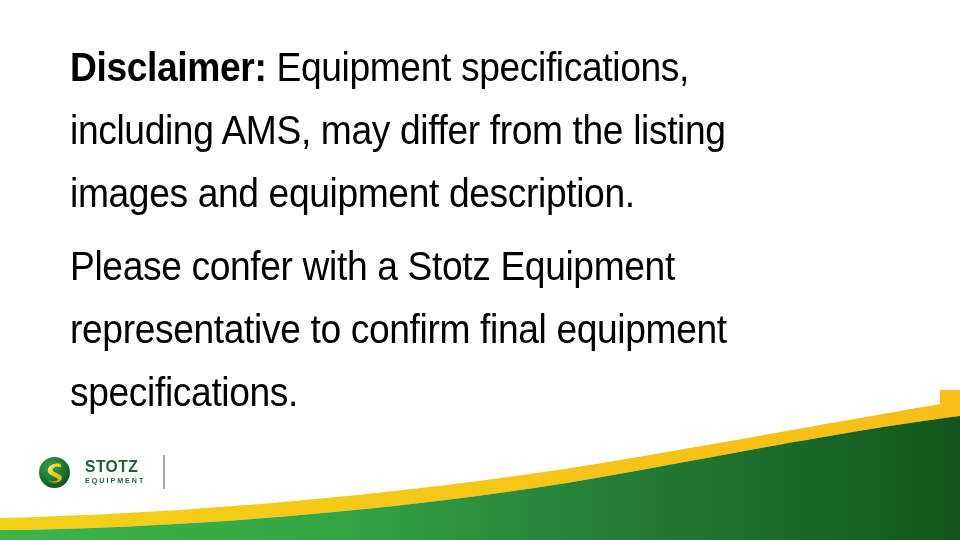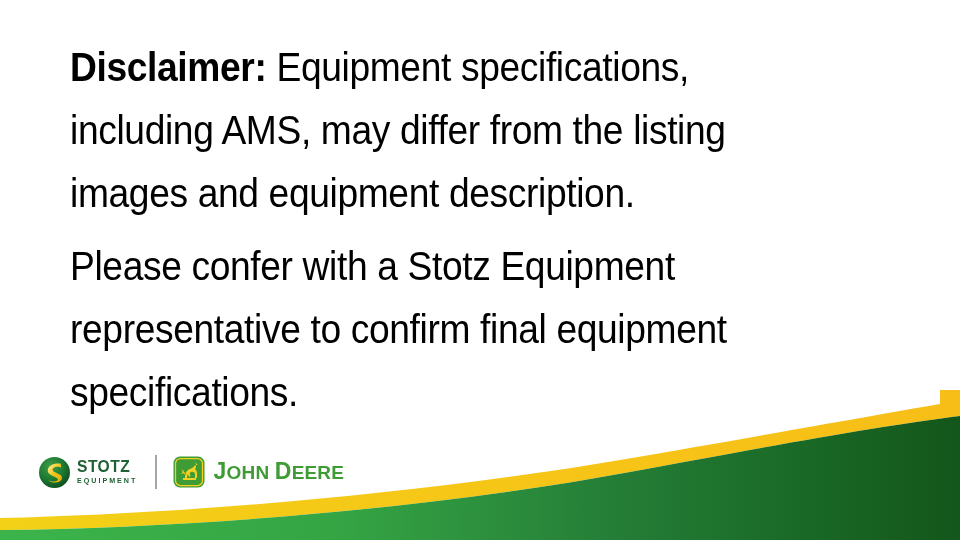--- a/index.html
+++ b/index.html
@@ -57,20 +57,21 @@
     top: 452px;
     height: 40px;
     display: flex;
     align-items: center;
   }
 
   .stotz-logo {
     display: flex;
     align-items: center;
     height: 36px;
+    gap: 8px;
   }
 
   .stotz-mark {
     width: 33px;
     height: 33px;
     flex: 0 0 auto;
   }
 
   .stotz-words {
     margin-left: 6px;
@@ -197,26 +198,16 @@
         <path d="M44,15 C32,13 20,18 19,27 C18,35 28,38 34,41 C39,43.5 40,46 37,48 C33,50.5 25,50 20,47 C24,51.5 34,53 41,50 C47,47.4 48.5,40.5 43,36.5 C38,33 29,31 28.5,27 C28,23.5 33,20.5 39,21 C42,21.2 43.5,22 45,23 Z" fill="url(#stotzS)"></path>
       </svg>
       <div class="stotz-words">
         <div class="stotz-name">STOTZ</div>
         <div class="stotz-sub">EQUIPMENT</div>
       </div>
     </div>
 
     <div class="logo-divider"></div>
 
-    <div class="jd-logo">
-      <svg class="jd-mark" viewBox="0 0 64 64">
-        <rect x="1" y="1" width="62" height="62" rx="13" ry="13" fill="#3F9C35"></rect>
-        <rect x="5" y="5" width="54" height="54" rx="10" ry="10" fill="none" stroke="#F2D024" stroke-width="2.5"></rect>
-        <path d="M44,12 L46.5,18 L42,20 C41,23 38,24.5 35,25.5 C31,27 28,29 26,33 C24.5,36 24,40 24,44 L28,44 C28,41 28.5,38 30,36 L31,41 L35,41 L33.5,34 C35,32.5 37,31.5 39,31.5 C42,31.5 43.5,33.5 44,36 L44,44 L48,44 L48,35 C48,31 46.5,28 44,26.5 C45.5,24.5 46,21.5 45.5,19 L49,17.5 Z
-                 M21,30 L17,26 L19.5,32 L16,36 L21,34.5 L24,37 L23.5,33 Z" fill="#F2D024"></path>
-        <path d="M20,44 L20,48 L46,48 L46,44 Z" fill="#F2D024"></path>
-      </svg>
-      <div class="jd-words"><span class="cap">J</span><span>OHN</span>&nbsp;<span class="cap">D</span><span>EERE</span></div>
-    </div>
 
   </div>
 
 </div>
 
 </body></html>

